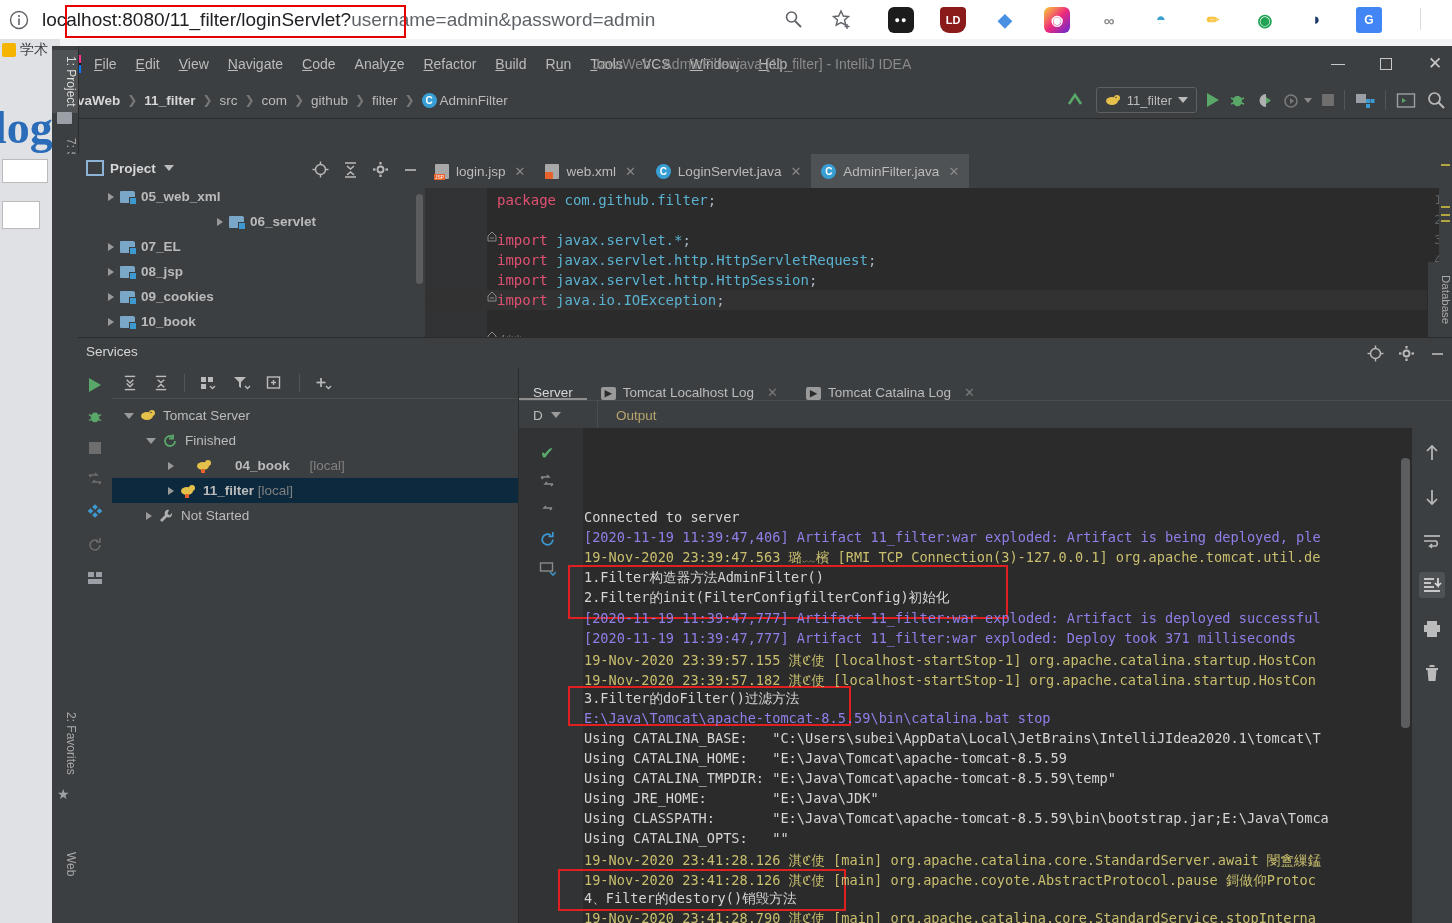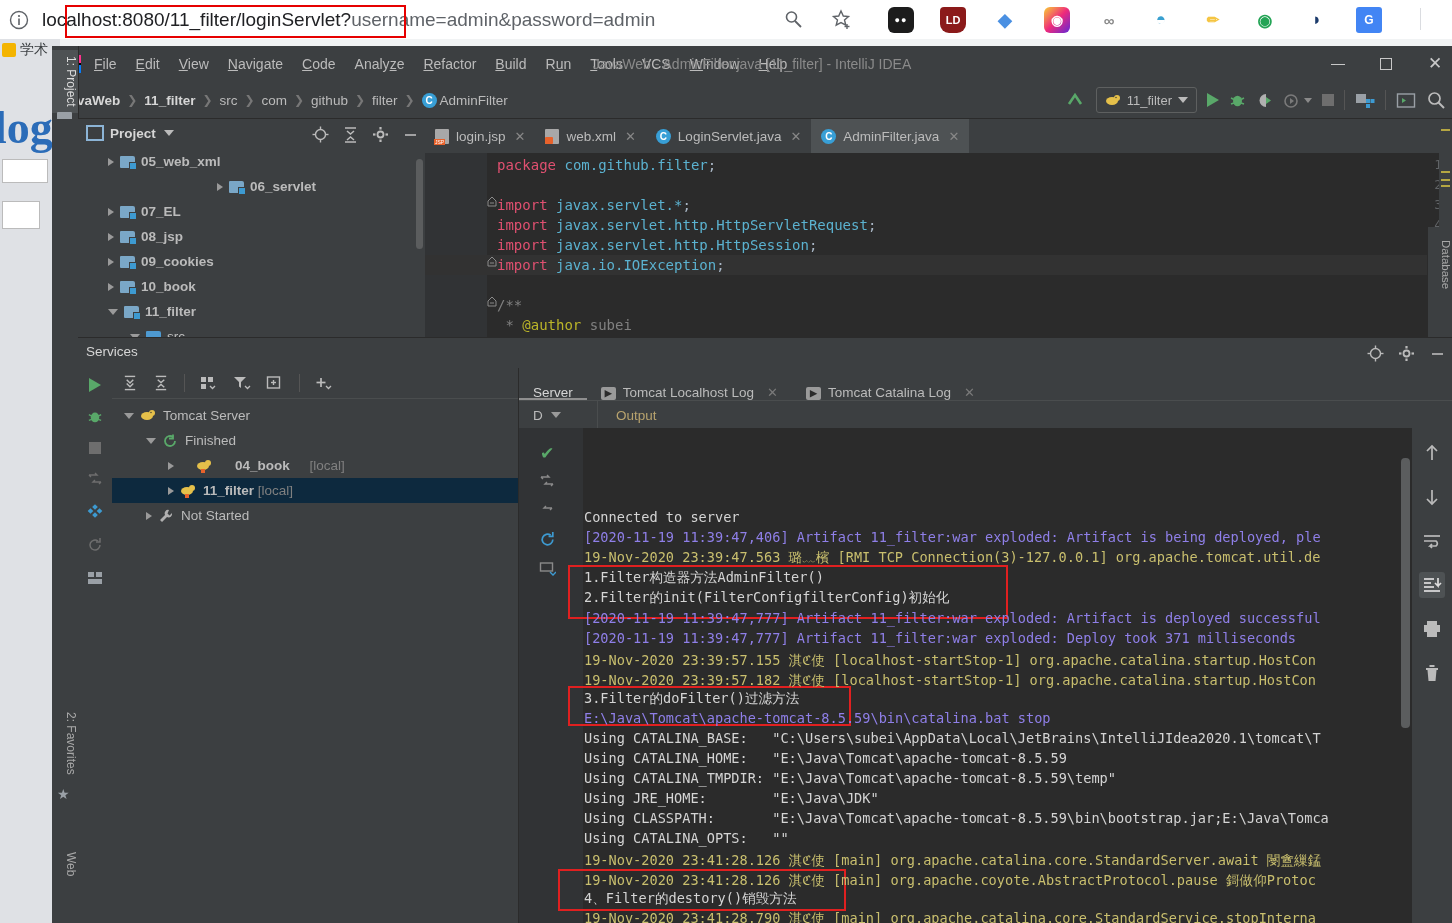--- a/index.html
+++ b/index.html
@@ -68,21 +68,21 @@
   .crumbs .sep{color:#777;font-size:12px;}
   .cls-ico{width:15px;height:15px;border-radius:50%;background:#389fd6;color:#fff;font-size:10px;
            text-align:center;line-height:15px;font-weight:bold;margin-right:3px;}
   .nav-right{position:absolute;right:6px;top:0;height:36px;display:flex;align-items:center;gap:10px;}
   .runcfg{display:flex;align-items:center;gap:6px;height:24px;padding:0 8px;border:1px solid #5e6060;border-radius:3px;}
   .runcfg .lbl{font-size:13px;color:#bbb;}
   .cat-ico{width:16px;height:14px;position:relative;}
   .tri-green{width:0;height:0;border-left:12px solid #59a869;border-top:7px solid transparent;border-bottom:7px solid transparent;}
   .sq-stop{width:12px;height:12px;background:#6e6e6e;}
 
-  .mid{position:relative;height:291px;background:#3c3f41;}
+  .mid{position:relative;height:291px;background:#3c3f41;margin-top:35px;}
 
   
   .leftstrip{position:absolute;left:0;top:0;width:26px;height:831px;background:#3c3f41;border-right:1px solid #2b2b2b;}
   .vtab{position:absolute;left:0;width:26px;writing-mode:vertical-rl;text-orientation:mixed;
         font-size:12px;color:#a8a8a8;white-space:nowrap;padding:6px 0;}
   .vtab.sel{background:#4e5254;color:#ddd;}
 
   .projpanel{position:absolute;left:26px;top:0;width:347px;height:291px;background:#3c3f41;border-right:1px solid #2b2b2b;}
   .pp-head{position:relative;height:30px;}
   .pp-title{position:absolute;left:8px;top:6px;font-size:13.5px;color:#d6d6d6;font-weight:bold;display:flex;align-items:center;gap:6px;}

